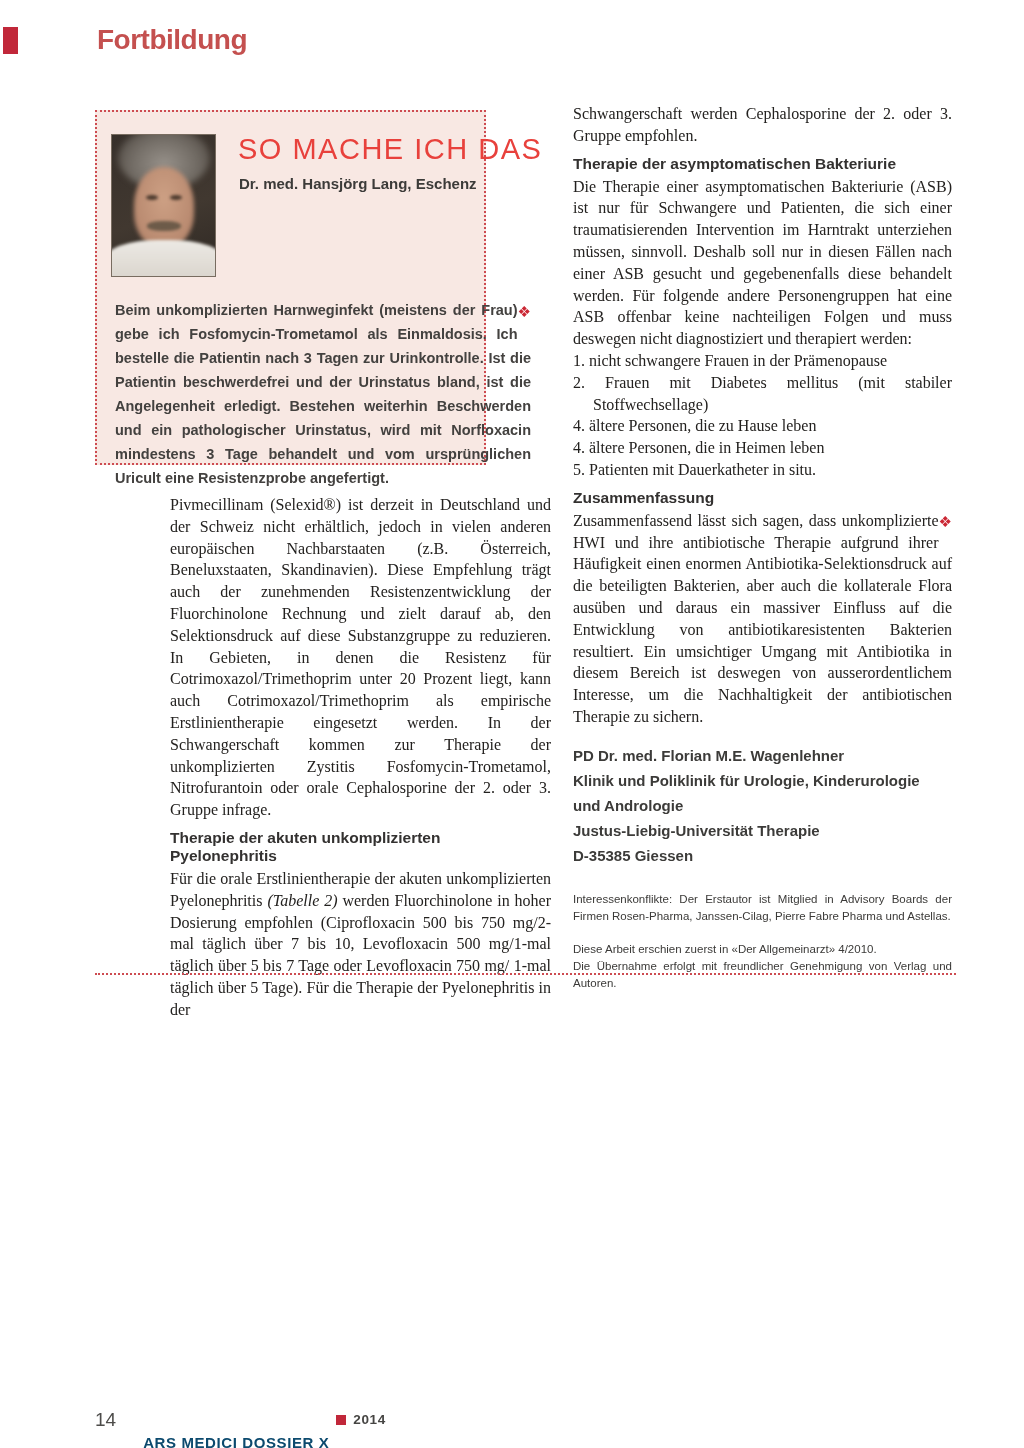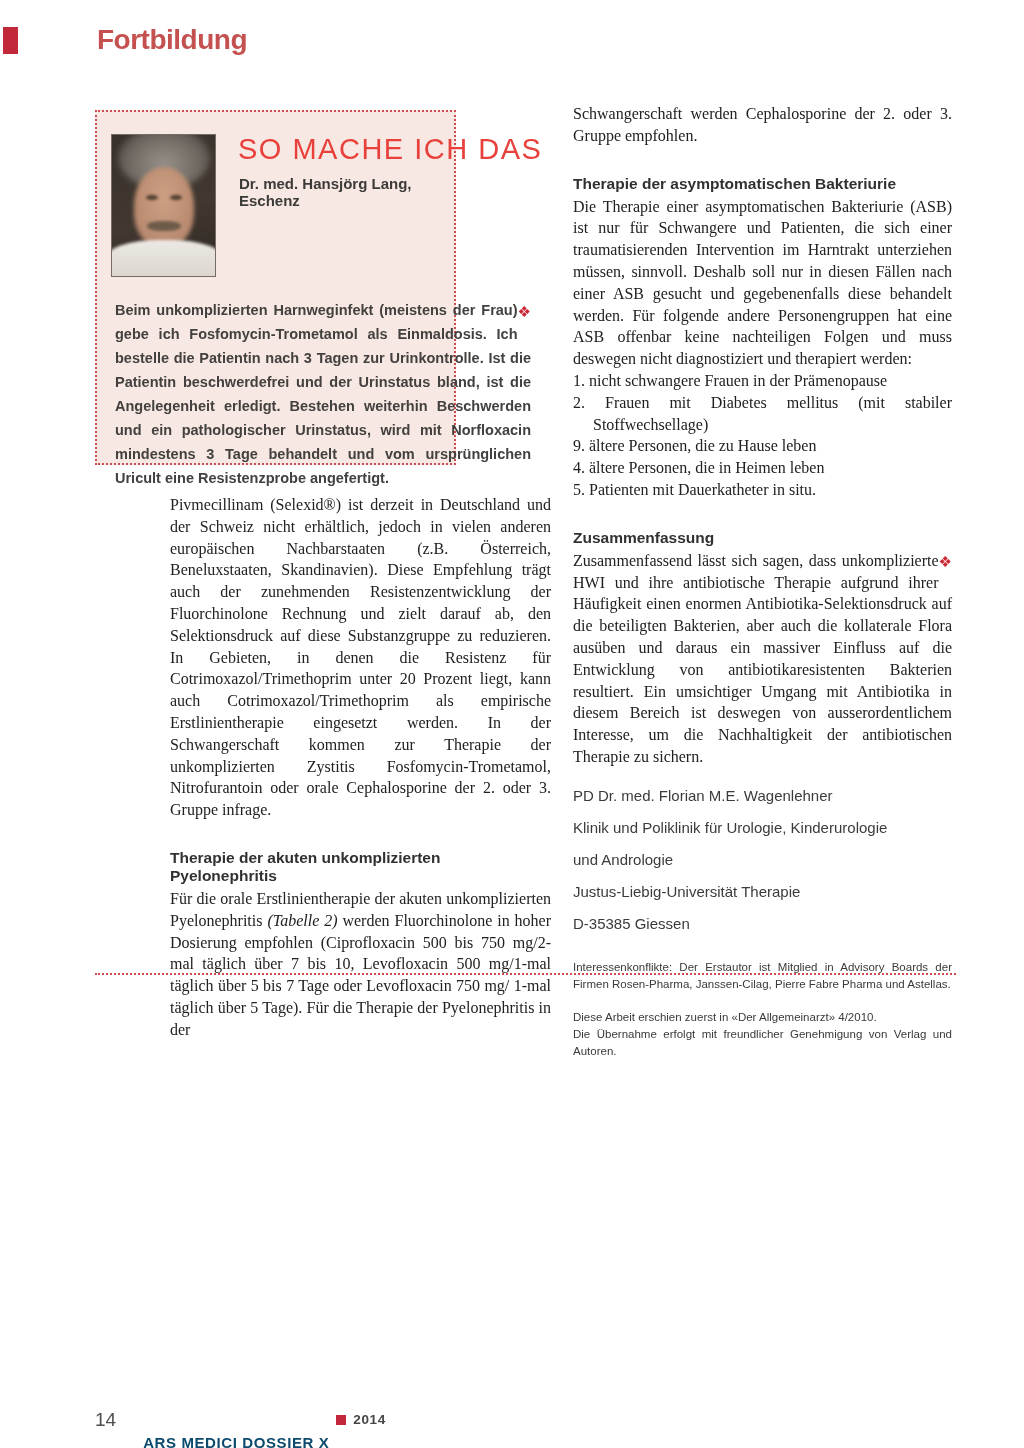--- a/index.html
+++ b/index.html
@@ -7,21 +7,21 @@
   body { width: 1024px; height: 1448px; position: relative; font-family: "Liberation Sans", sans-serif; }
 
   .page { position: absolute; inset: 0; width: 1024px; height: 1448px; background: #ffffff; overflow: hidden; }
 
   
   .corner-square { position: absolute; left: 3px; top: 27px; width: 15px; height: 27px; background: #c1283a; }
   .rubric { position: absolute; left: 97px; top: 24px; font-family: "Liberation Sans", sans-serif;
             font-weight: bold; font-size: 28px; letter-spacing: -0.5px; color: #c4504f; }
 
   
-  .so-box { position: absolute; left: 95px; top: 110px; width: 361px; height: 355px;
+  .so-box { position: absolute; left: 95px; top: 110px; width: 391px; height: 355px;
             background: #f8e8e3; border: 2px dotted #cd4b51; }
   .photo { position: absolute; left: 14px; top: 22px; width: 105px; height: 143px;
            background: linear-gradient(160deg, #37302b 0%, #413830 55%, #2e2823 100%);
            border: 1px solid #786c60; overflow: hidden; }
   .ph-hair { position: absolute; left: 6px; top: -8px; width: 92px; height: 62px; border-radius: 50%;
              background: radial-gradient(ellipse at 50% 60%, #97918a 0%, #6e6861 55%, rgba(60,54,48,0) 100%);
              filter: blur(3px); }
   .ph-face { position: absolute; left: 22px; top: 32px; width: 60px; height: 80px; border-radius: 48% 48% 42% 42%;
              background: radial-gradient(ellipse at 50% 40%, #cda084 0%, #b98a70 70%, #9c6f58 100%);
              filter: blur(2px); }
@@ -42,26 +42,26 @@
   .endmark { color: #cb2734; font-size: 15px; font-weight: normal; float: right; margin-top: 2px; }
 
   
   .col-left  { position: absolute; left: 170px; top: 494px; width: 381px; }
   .col-right { position: absolute; left: 573px; top: 103px; width: 379px; }
 
   .serif { font-family: "Liberation Serif", serif; font-size: 16px; line-height: 21.8px;
            color: #23211f; text-align: justify; }
   .serif em { font-style: italic; }
   .subhead { font-family: "Liberation Sans", sans-serif; font-weight: bold; font-size: 15.5px;
-             color: #333130; margin: 28px 0 3px 0; }
+             color: #333130; margin: 8px 0 3px 0; }
   .num-list { list-style: none; }
   .num-list li { font-family: "Liberation Serif", serif; font-size: 16px; line-height: 21.8px;
                  color: #23211f; text-align: justify; padding-left: 20px; text-indent: -20px; }
   .author-block { margin-top: 15px; }
-  .author-block div { font-weight: normal; font-size: 15px; line-height: 25px; color: #3c3b39; margin-top: 7px; }
+  .author-block div { font-weight: bold; font-size: 15px; line-height: 25px; color: #3c3b39; }
   .smallprint { font-size: 11.5px; line-height: 17px; color: #3b3a38; text-align: justify; }
   .sp-first { margin-top: 23px; }
   .sp-gap { margin-top: 16px; }
 
   
   .dotted-sep { position: absolute; left: 95px; top: 973px; width: 861px; height: 0;
                 border-top: 2px dotted #cd4b51; }
   .footer { position: absolute; left: 95px; top: 1388px; display: flex; align-items: center; }
   .pagenum { font-size: 19px; color: #4d4c4a; margin-right: 27px; }
   .journal { font-size: 15px; font-weight: bold; letter-spacing: 0.6px; color: #0c4a6e; margin-top: 46px; }
@@ -96,21 +96,21 @@
     <p class="serif"><span>Für die orale Erstlinientherapie der akuten unkomplizierten Pyelonephritis </span><em>(Tabelle 2)</em><span> werden Fluorchinolone in hoher Dosierung empfohlen (Ciprofloxacin 500 bis 750 mg/2-mal täglich über 7 bis 10, Levofloxacin 500 mg/1-mal täglich über 5 bis 7 Tage oder Levofloxacin 750 mg/ 1-mal täglich über 5 Tage). Für die Therapie der Pyelonephritis in der</span></p>
   </section>
 
   <section class="col-right">
     <p class="serif">Schwangerschaft werden Cephalosporine der 2. oder 3. Gruppe empfohlen.</p>
     <h3 class="subhead">Therapie der asymptomatischen Bakteriurie</h3>
     <p class="serif">Die Therapie einer asymptomatischen Bakteriurie (ASB) ist nur für Schwangere und Patienten, die sich einer traumatisierenden Intervention im Harntrakt unterziehen müssen, sinnvoll. Deshalb soll nur in diesen Fällen nach einer ASB gesucht und gegebenenfalls diese behandelt werden. Für folgende andere Personengruppen hat eine ASB offenbar keine nachteiligen Folgen und muss deswegen nicht diagnostiziert und therapiert werden:</p>
     <ol class="num-list">
       <li>1. nicht schwangere Frauen in der Prämenopause</li>
       <li>2. Frauen mit Diabetes mellitus (mit stabiler Stoffwechsellage)</li>
-      <li>9. ältere Personen, die zu Hause leben</li>
+      <li>4. ältere Personen, die zu Hause leben</li>
       <li>4. ältere Personen, die in Heimen leben</li>
       <li>5. Patienten mit Dauerkatheter in situ.</li>
     </ol>
     <h3 class="subhead">Zusammenfassung</h3>
     <p class="serif"><span class="endmark">❖</span><span>Zusammenfassend lässt sich sagen, dass unkomplizierte HWI und ihre antibiotische Therapie aufgrund ihrer Häufigkeit einen enormen Antibiotika-Selektionsdruck auf die beteiligten Bakterien, aber auch die kollaterale Flora ausüben und daraus ein massiver Einfluss auf die Entwicklung von antibiotikaresistenten Bakterien resultiert. Ein umsichtiger Umgang mit Antibiotika in diesem Bereich ist deswegen von ausserordentlichem Interesse, um die Nachhaltigkeit der antibiotischen Therapie zu sichern.</span></p>
     <div class="author-block">
       <div>PD Dr. med. Florian M.E. Wagenlehner</div>
       <div>Klinik und Poliklinik für Urologie, Kinderurologie</div>
       <div>und Andrologie</div>
       <div>Justus-Liebig-Universität Therapie</div>

